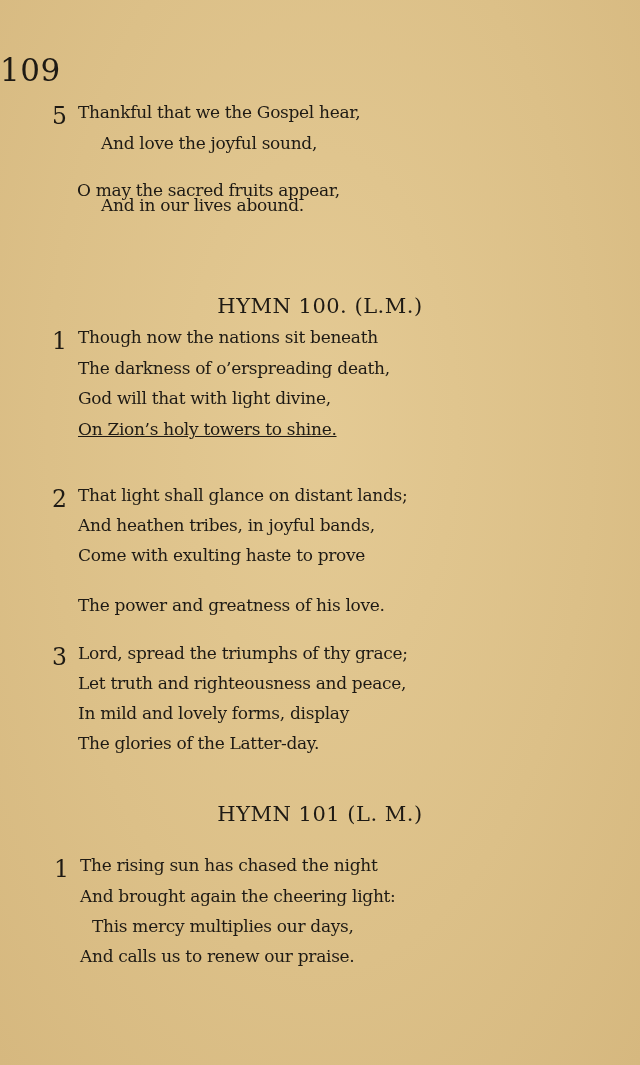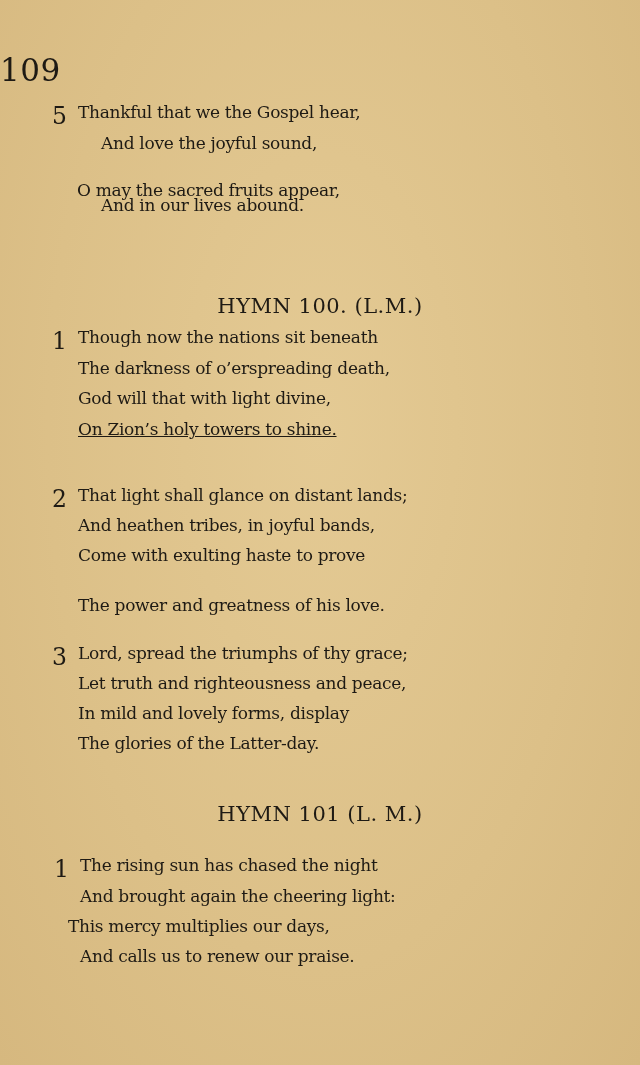--- a/index.html
+++ b/index.html
@@ -63,15 +63,15 @@
   <span class="line" style="left:78px; top:703px;">In mild and lovely forms, display</span>
   <span class="line" style="left:78px; top:733px;">The glories of  the Latter-day.</span>
 </div>
 
 <div class="heading" style="top:802px;">HYMN 101  (L. M.)</div>
 
 <div>
   <span class="verse-num" style="left:54px; top:855px;">1</span>
   <span class="line" style="left:80px; top:855px;">The rising sun has chased the night</span>
   <span class="line" style="left:80px; top:886px;">And brought again the cheering light:</span>
-  <span class="line" style="left:68px; top:916px;">This mercy multiplies our days,</span>
+  <span class="line" style="left:92px; top:916px;">This mercy multiplies our days,</span>
   <span class="line" style="left:80px; top:946px;">And calls us to renew our praise.</span>
 </div>
 
 </body></html>

